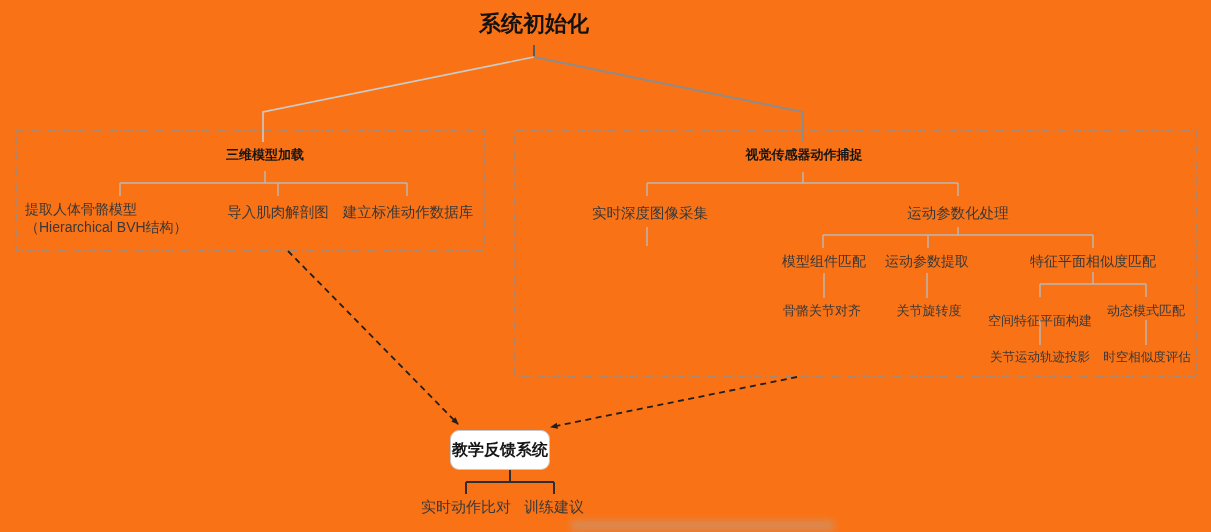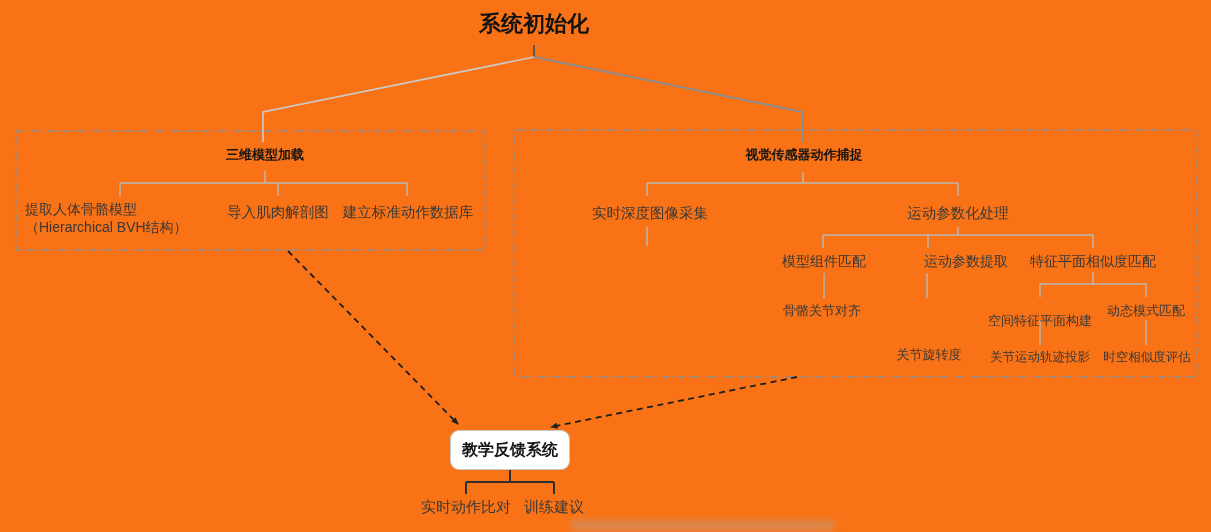--- a/index.html
+++ b/index.html
@@ -32,21 +32,21 @@
     font-weight:bold;color:#121212;
     font-size:22px;white-space:nowrap;
   }
   .fs145{font-size:14.5px;}
   .fs14{font-size:14px;}
   .fs13{font-size:13px;}
   .fs125{font-size:12.5px;}
   .fs15{font-size:15px;}
   #feedback-box{
     position:absolute;z-index:2;
-    left:450px;top:430px;width:120px;height:40px;
+    left:450px;top:430px;width:100px;height:40px;
     background:#fff;
     border:1.5px solid #c6c6c6;
     border-radius:9px;
     display:flex;align-items:center;justify-content:center;
     box-sizing:border-box;
   }
   #feedback-box .fb-title{
     font-weight:bold;font-size:16px;color:#161616;white-space:nowrap;
   }
   #watermark-smudge{
@@ -129,24 +129,24 @@
   <div class="box-title" style="left:265px;top:146px;">三维模型加载</div>
   <div class="node left-aligned fs14" style="left:25px;top:201px;">提取人体骨骼模型
 （Hierarchical BVH结构）</div>
   <div class="node fs145" style="left:278px;top:203px;">导入肌肉解剖图</div>
   <div class="node fs145" style="left:408px;top:203px;">建立标准动作数据库</div>
 
   <div class="box-title" style="left:804px;top:146px;">视觉传感器动作捕捉</div>
   <div class="node fs145" style="left:650px;top:204px;">实时深度图像采集</div>
   <div class="node fs145" style="left:958px;top:204px;">运动参数化处理</div>
   <div class="node fs14" style="left:824px;top:253px;">模型组件匹配</div>
-  <div class="node fs14" style="left:927px;top:253px;margin-left:39px;">运动参数提取</div>
+  <div class="node fs14" style="left:927px;top:253px;">运动参数提取</div>
   <div class="node fs14" style="left:1093px;top:253px;">特征平面相似度匹配</div>
   <div class="node fs13" style="left:822px;top:303px;">骨骼关节对齐</div>
-  <div class="node fs13" style="left:929px;top:303px;margin-top:44px;">关节旋转度</div>
+  <div class="node fs13" style="left:929px;top:303px;">关节旋转度</div>
   <div class="node fs13" style="left:1040px;top:303px;margin-top:10px;">空间特征平面构建</div>
   <div class="node fs13" style="left:1146px;top:303px;">动态模式匹配</div>
   <div class="node fs125" style="left:1040px;top:350px;">关节运动轨迹投影</div>
   <div class="node fs125" style="left:1147px;top:350px;">时空相似度评估</div>
 
   <div id="feedback-box">
     <span class="fb-title">教学反馈系统</span>
   </div>
   <div class="node fs15" style="left:466px;top:498px;">实时动作比对</div>
   <div class="node fs15" style="left:554px;top:498px;">训练建议</div>

